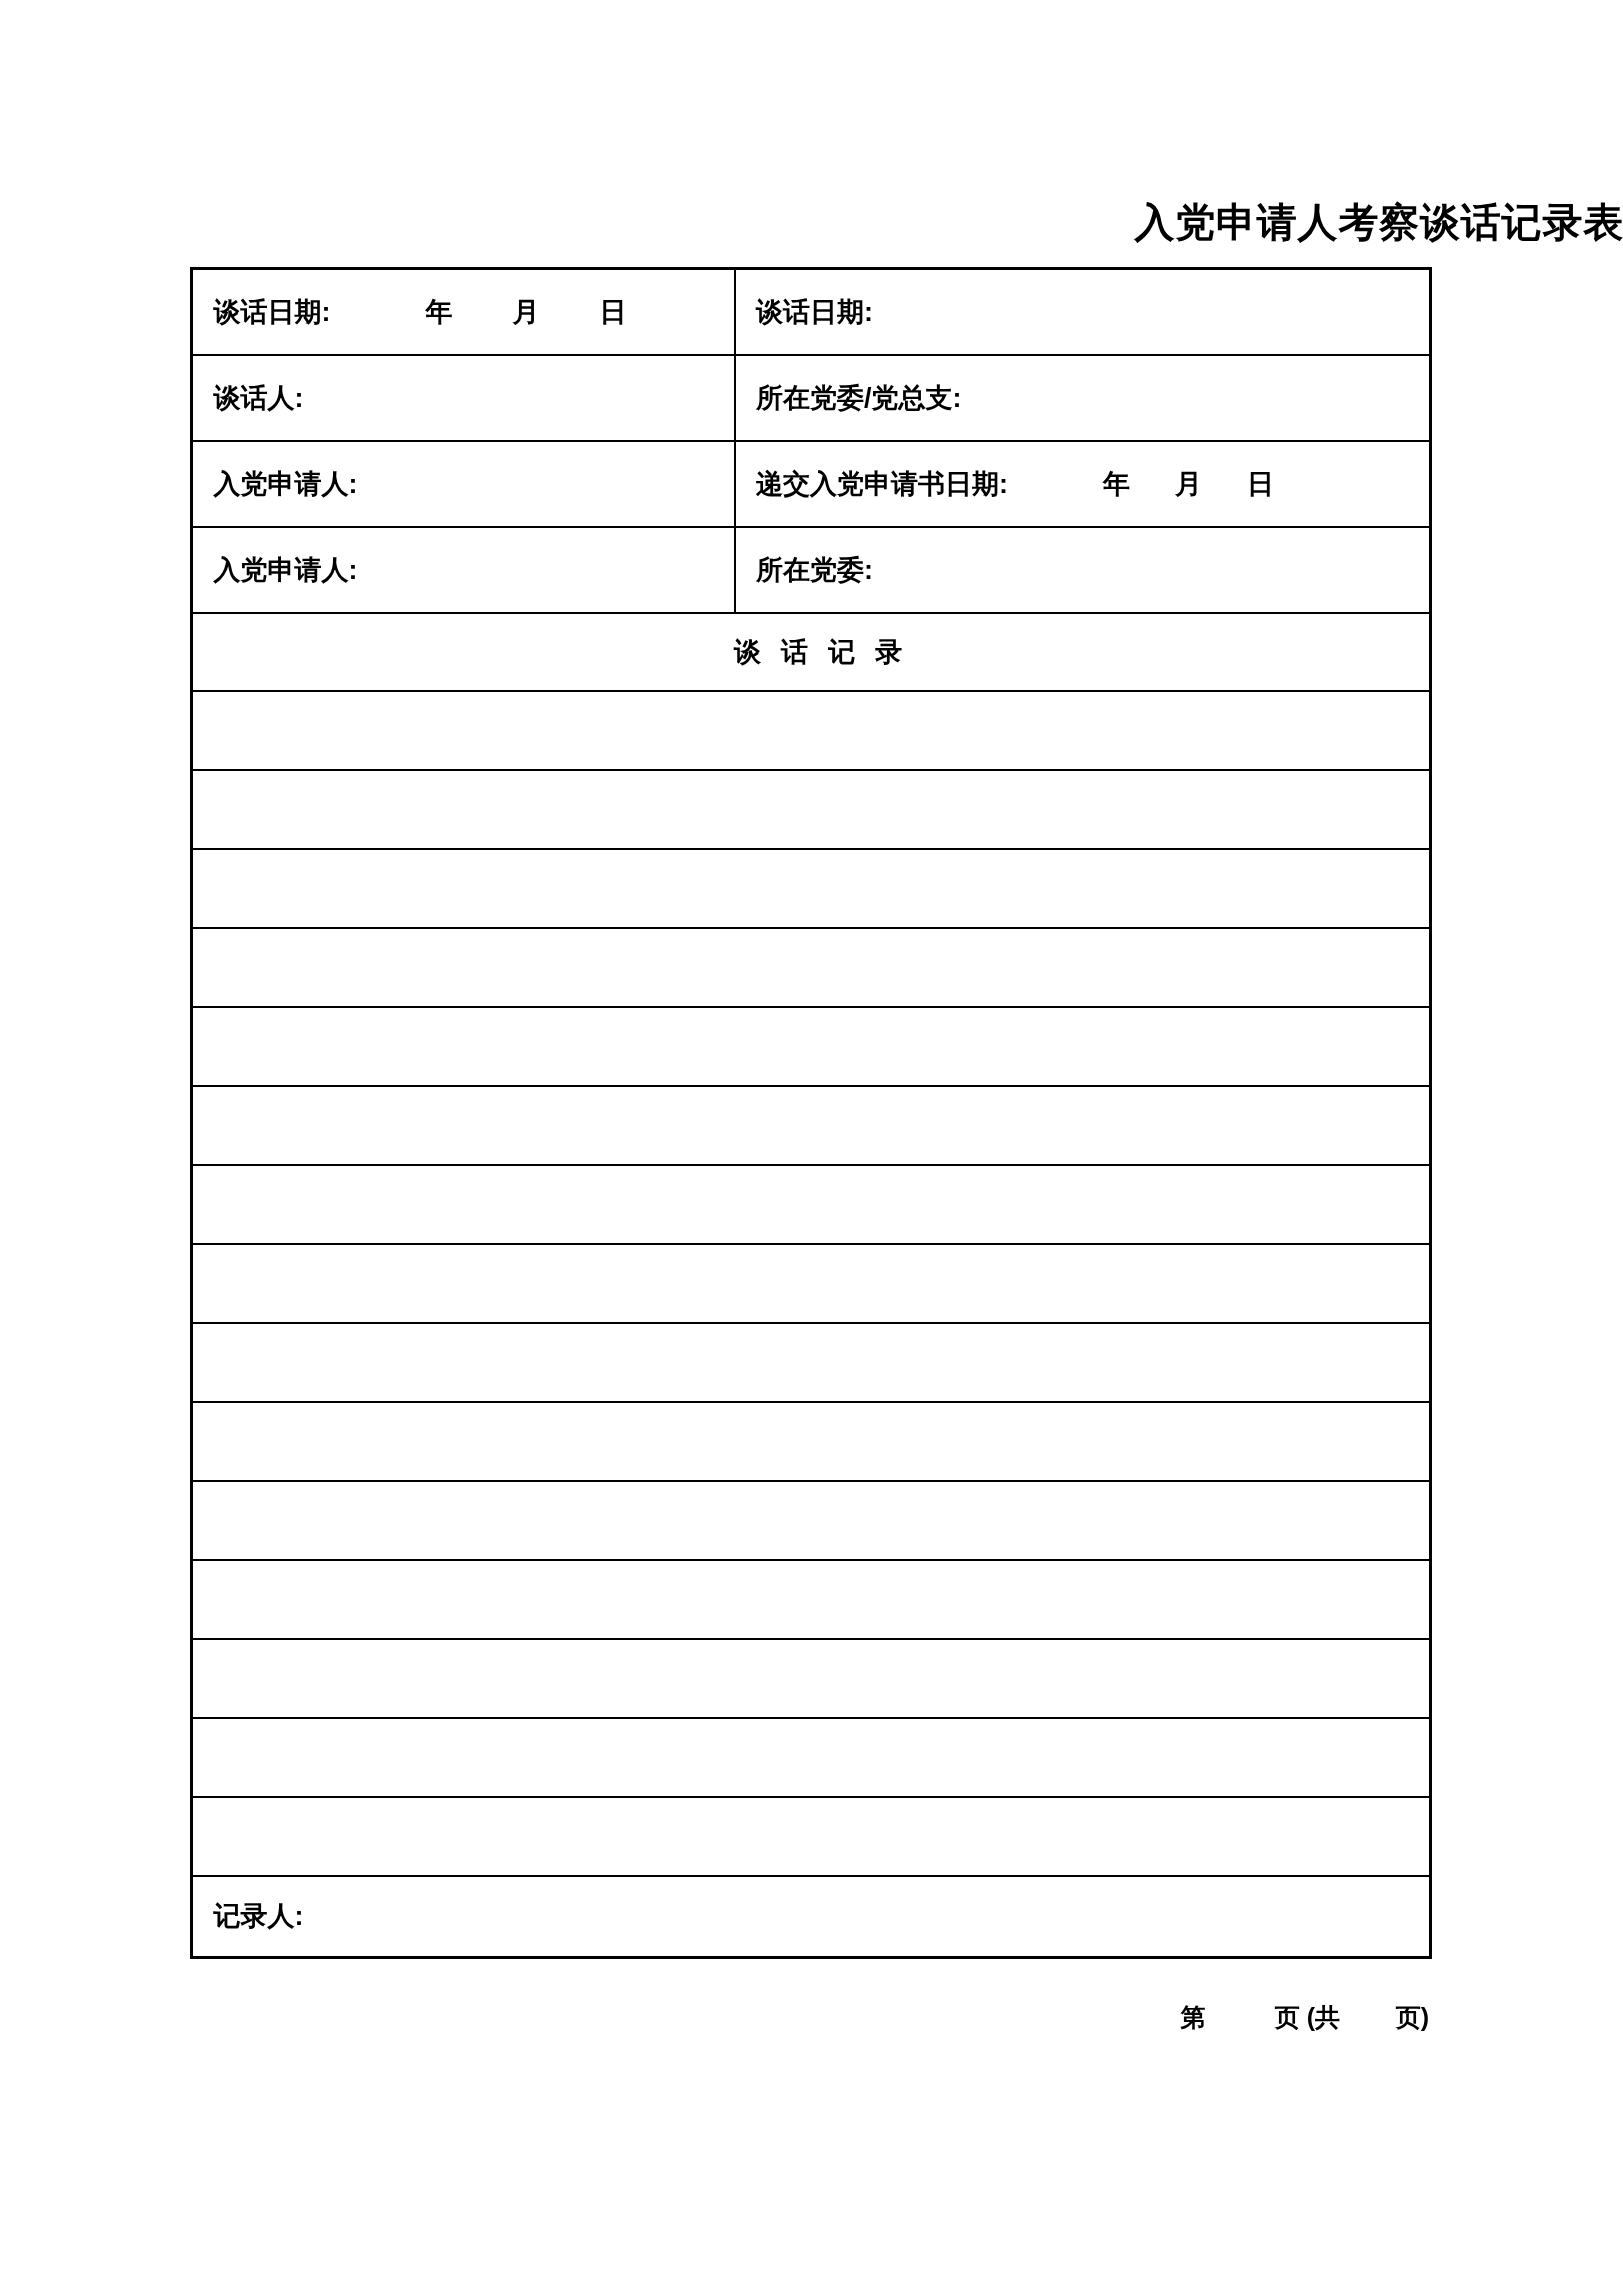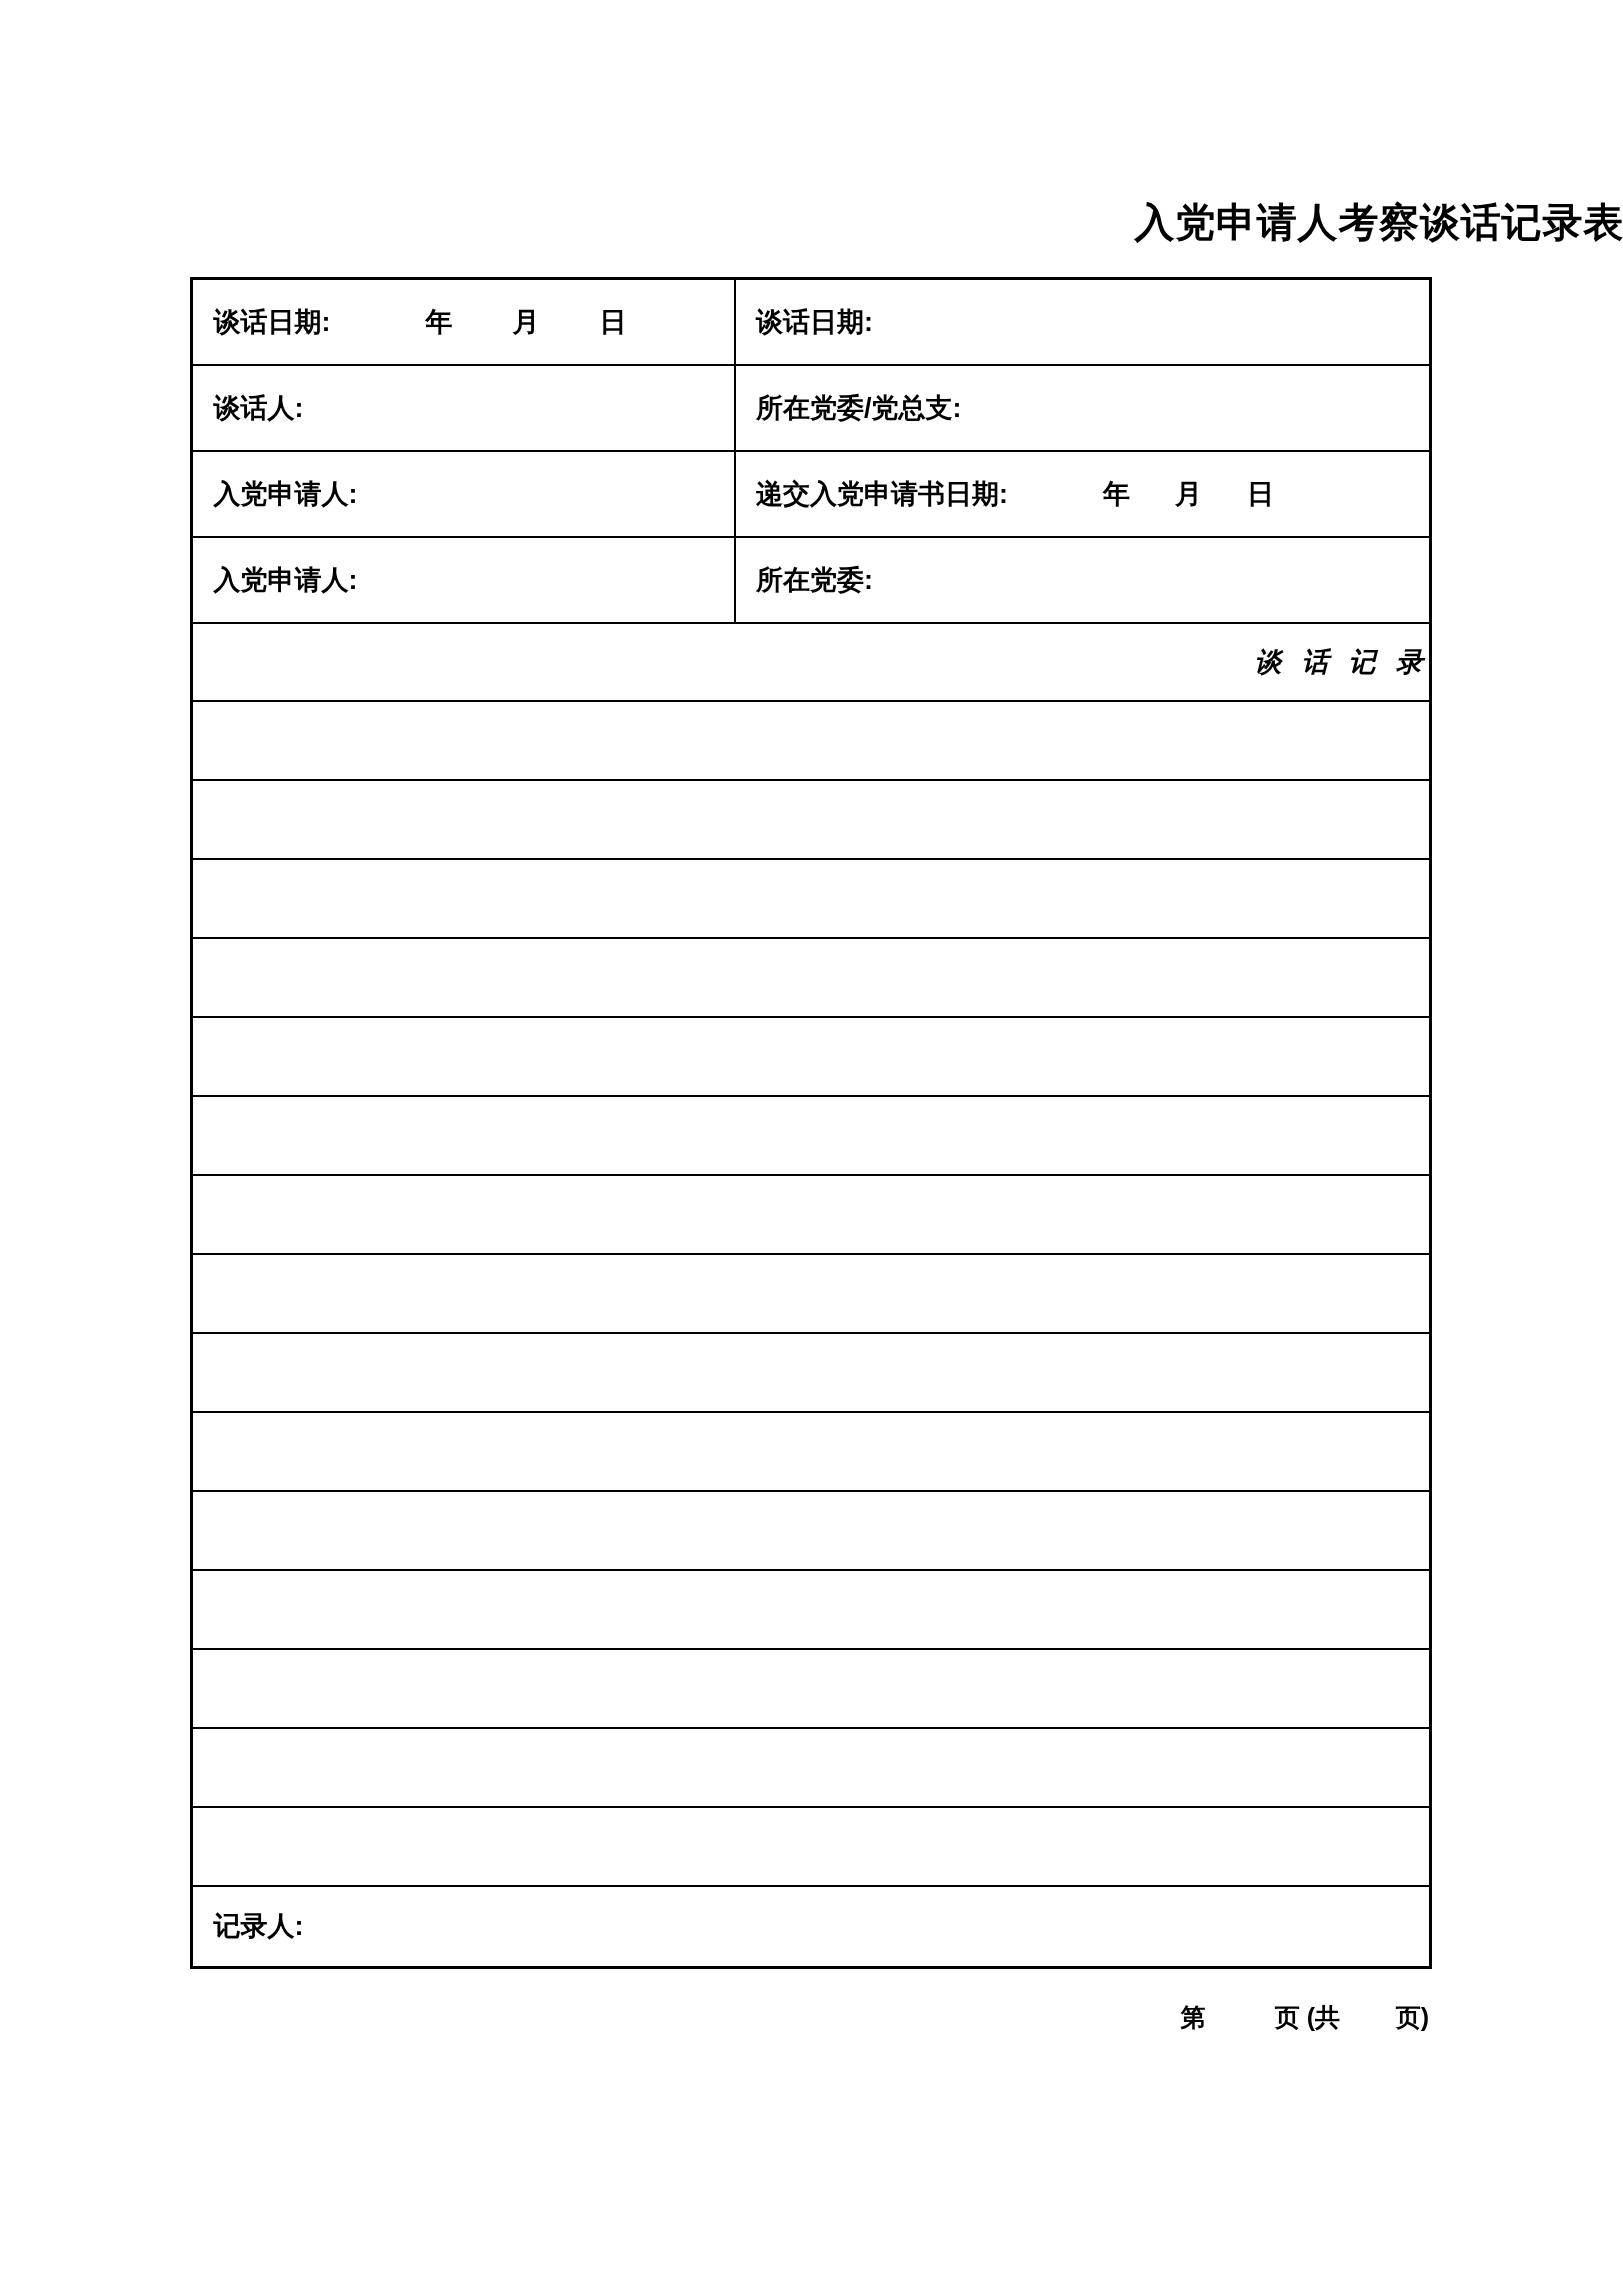--- a/index.html
+++ b/index.html
@@ -22,21 +22,21 @@
     text-align: right;
     font-family: "Liberation Serif", "DejaVu Serif", serif;
     font-weight: 700;
     font-size: 40px;
     letter-spacing: 0.8px;
     white-space: pre;
   }
   table.form-table {
     position: absolute;
     left: 190px;
-    top: 277px;
+    top: 267px;
     width: 1239px;
     border-collapse: collapse;
     table-layout: fixed;
     border: 3.2px solid #000000;
   }
   table.form-table td {
     border: 2.4px solid #000000;
     vertical-align: middle;
     font-weight: 700;
     font-size: 27px;
@@ -44,24 +44,23 @@
     white-space: pre;
     overflow: hidden;
   }
   col.c-left  { width: 543px; }
   col.c-right { width: 696px; }
   tr.r-info   { height: 86px; }
   tr.r-head   { height: 78px;  }
   tr.r-blank  { height: 79px; }
   tr.r-rec    { height: 82px; }
   td.section-header-cell {
-    text-align: right;
+    text-align: center;
     padding: 0;
     letter-spacing: 6.3px;
-    font-style: italic;
   }
   span.date-part {
     margin-left: 95px;
   }
   td.recorder-cell {
     padding-left: 860px;
   }
   .page-footer {
     position: absolute;
     top: 2001px;

